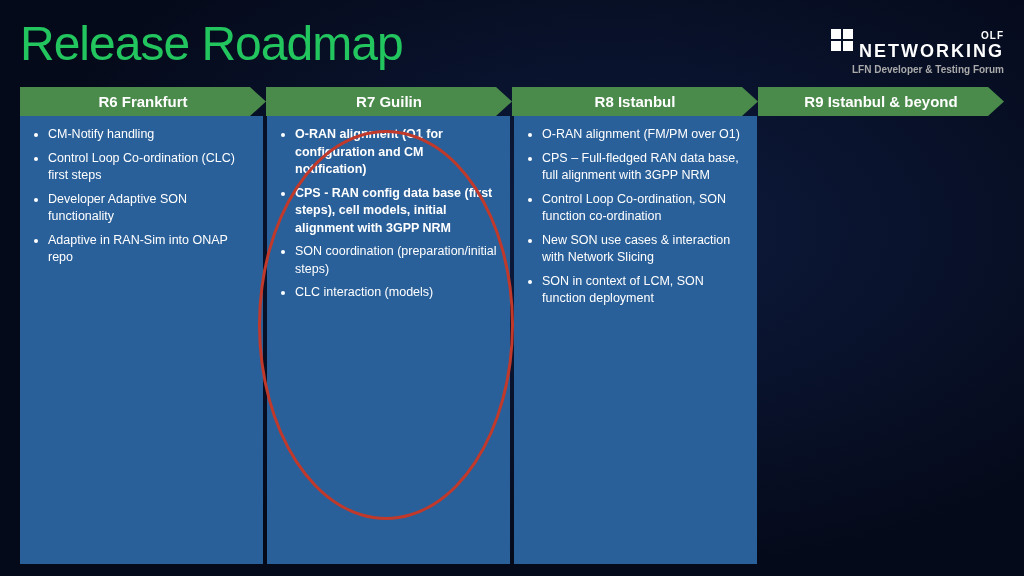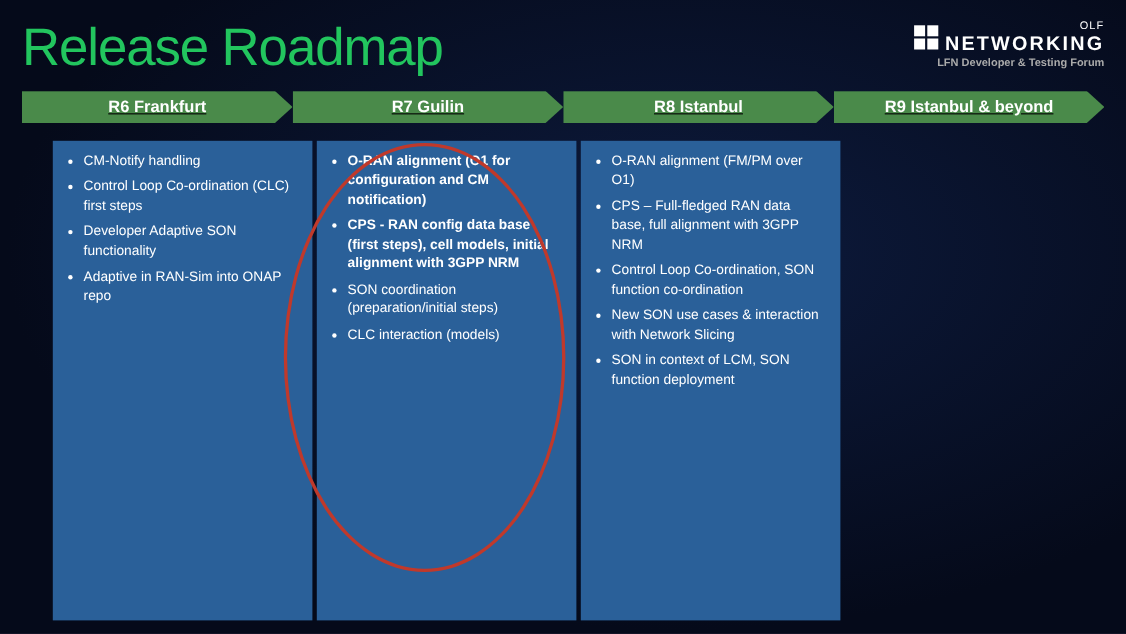--- a/index.html
+++ b/index.html
@@ -77,22 +77,21 @@
       display: flex;
       flex-direction: column;
       gap: 0;
     }
 
     
     .headers-row {
       display: grid;
       grid-template-columns: 1fr 1fr 1fr 1fr;
       gap: 0;
-      margin-bottom: 16px;
-      text-decoration: underline;
+      margin-bottom: 0;
     }
 
     .col-header {
       background: #4a8a4a;
       color: white;
       font-size: 15px;
       font-weight: 600;
       padding: 6px 10px;
       text-align: center;
       position: relative;
@@ -102,21 +101,20 @@
     .col-header:first-child {
       clip-path: polygon(0 0, calc(100% - 16px) 0, 100% 50%, calc(100% - 16px) 100%, 0 100%);
     }
 
     
     .content-row {
       display: grid;
       grid-template-columns: 1fr 1fr 1fr 1fr;
       gap: 4px;
       flex: 1;
-      margin-left: 28px;
     }
 
     .col-box {
       background: #2a6099;
       color: white;
       font-size: 12.5px;
       padding: 10px 12px;
       line-height: 1.4;
     }
 
@@ -165,21 +163,21 @@
     <h1 class="title">Release Roadmap</h1>
     <div class="logo-area">
       <div class="logo-top">
         <div class="logo-box-icon">
           <span></span>
             <span></span>
             <span></span>
             <span></span>
         </div>
         <div>
-          <div style="font-size:10px; font-weight:normal; color:white; letter-spacing:1px;">OLF</div>
+          <div style="font-size:10px; font-weight:bold; color:white; letter-spacing:1px;margin-top:12px;">OLF</div>
           <div class="networking-text">NETWORKING</div>
         </div>
       </div>
       <div class="lfn-sub">LFN Developer &amp; Testing Forum</div>
     </div>
   </div>
 
   <div class="columns-wrapper">
     <div class="headers-row">
       <div class="col-header">R6 Frankfurt</div>

